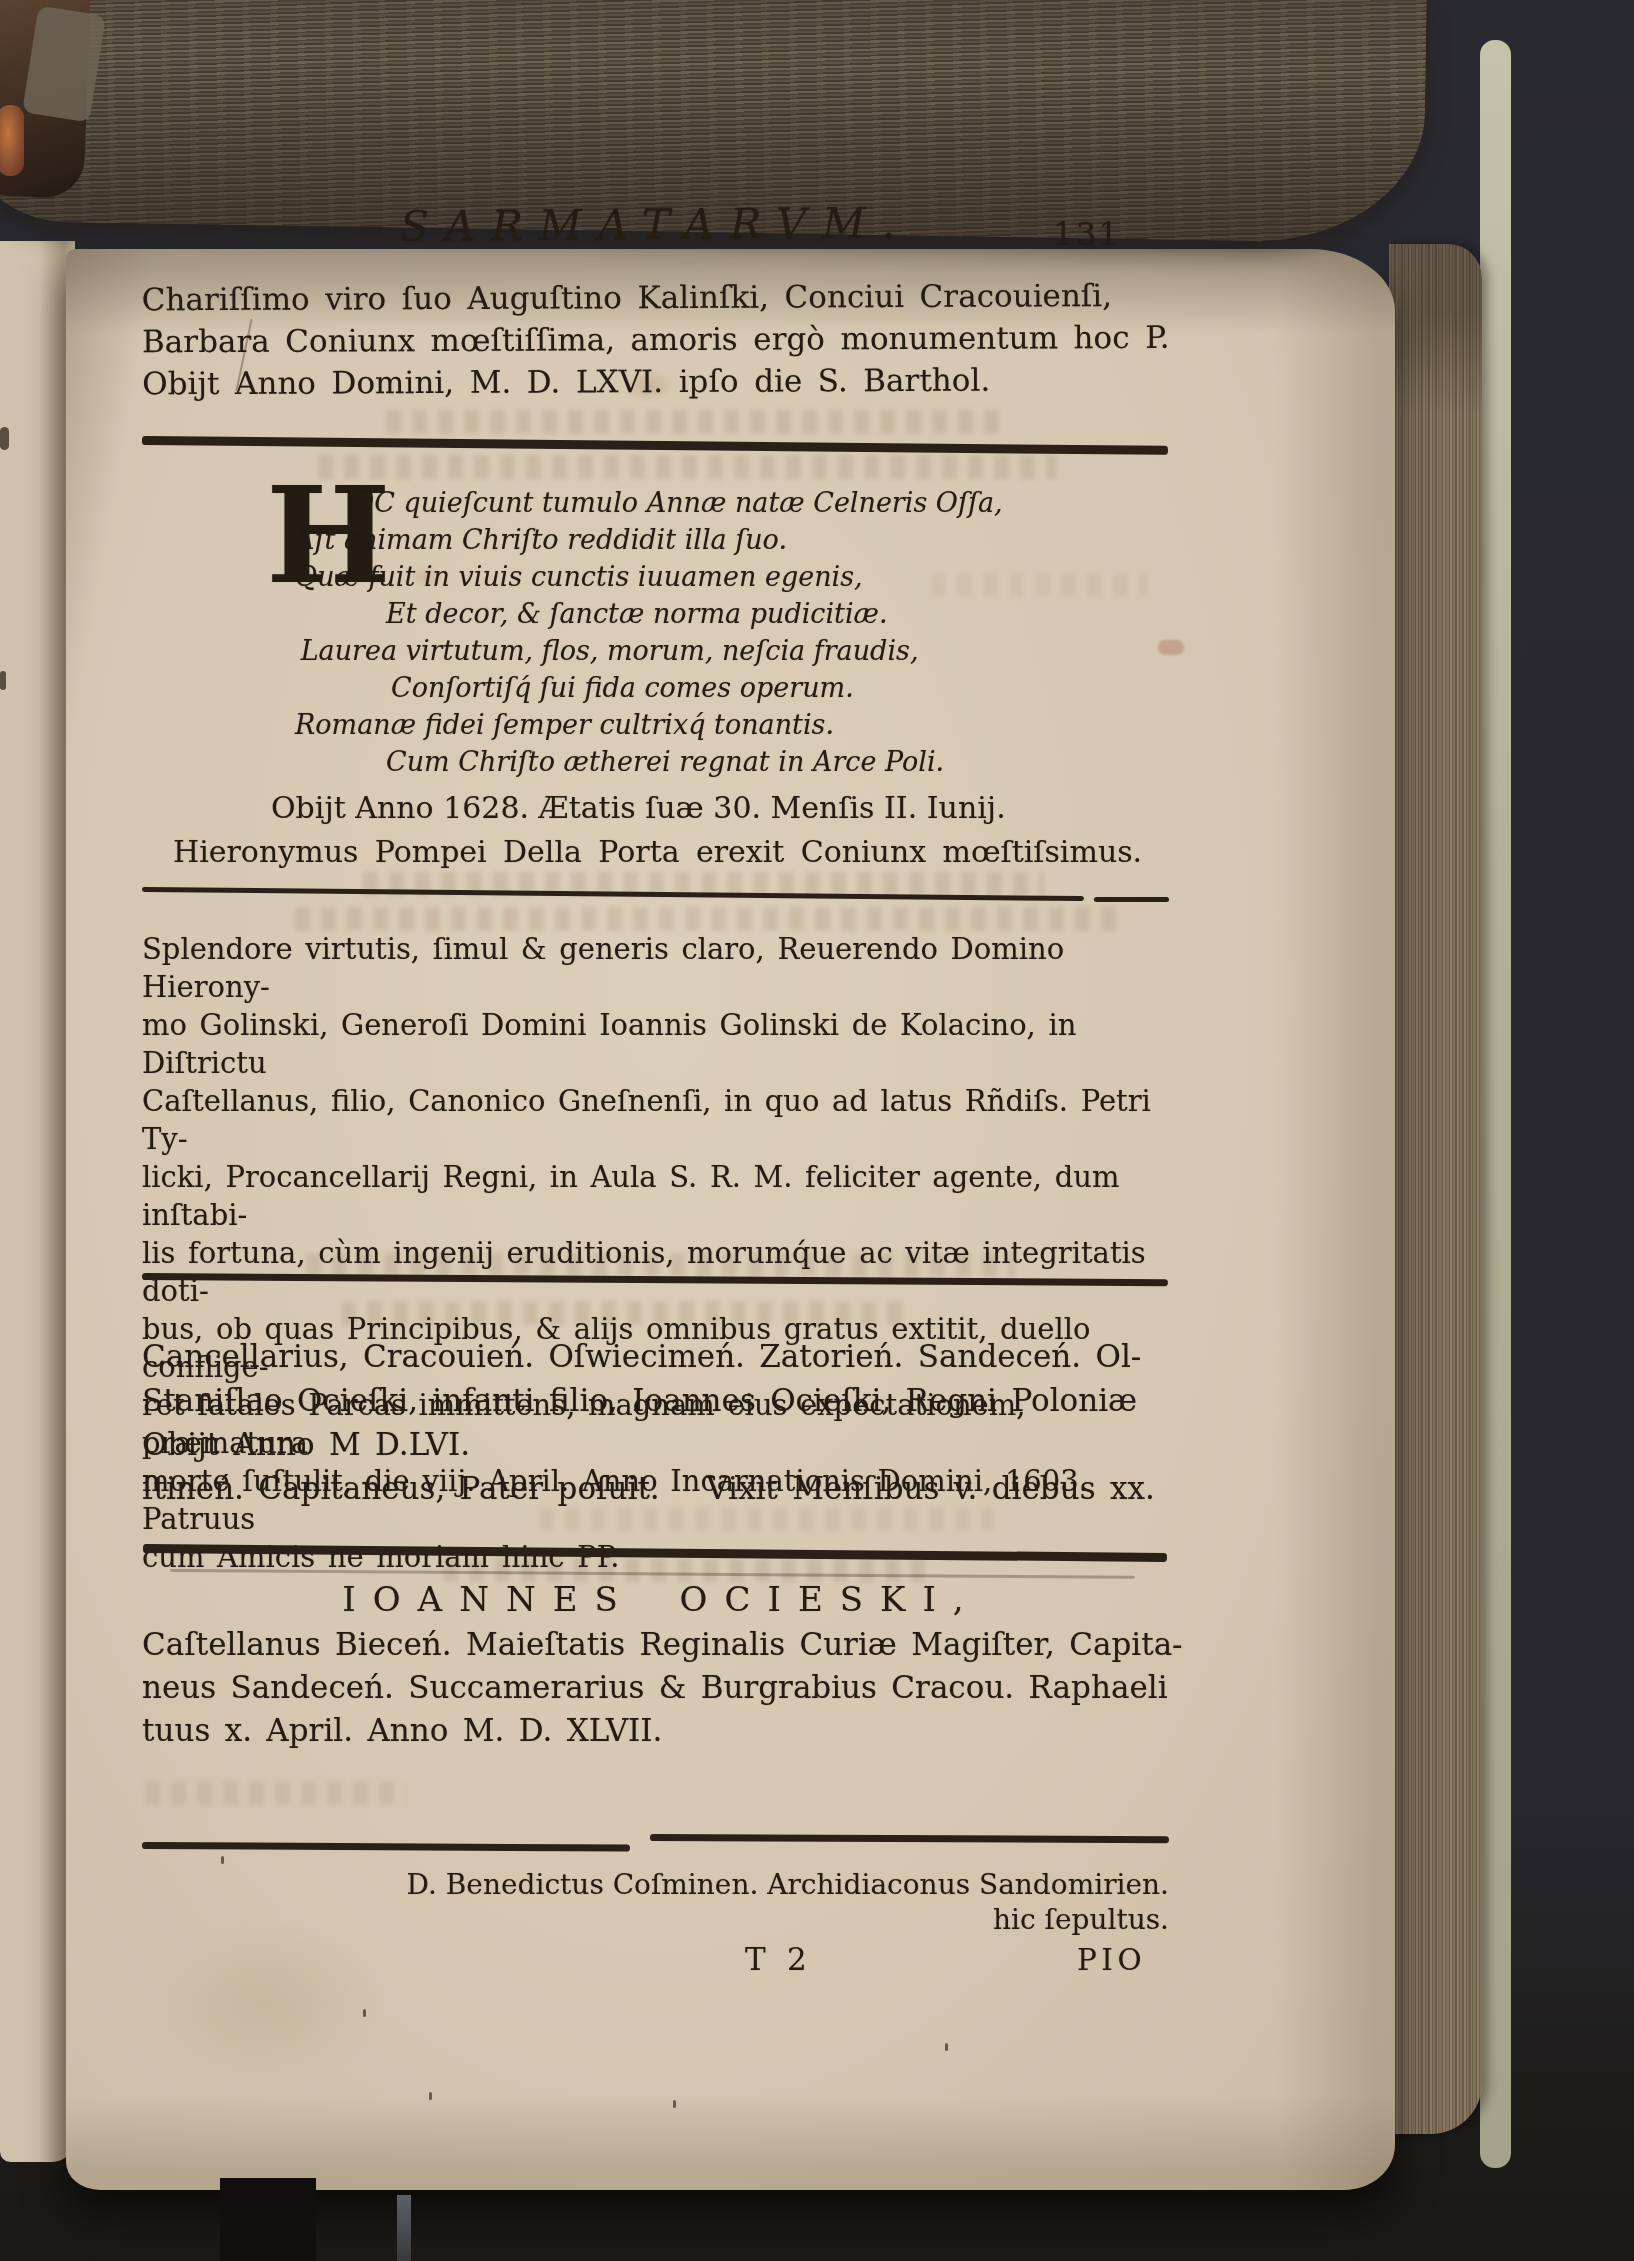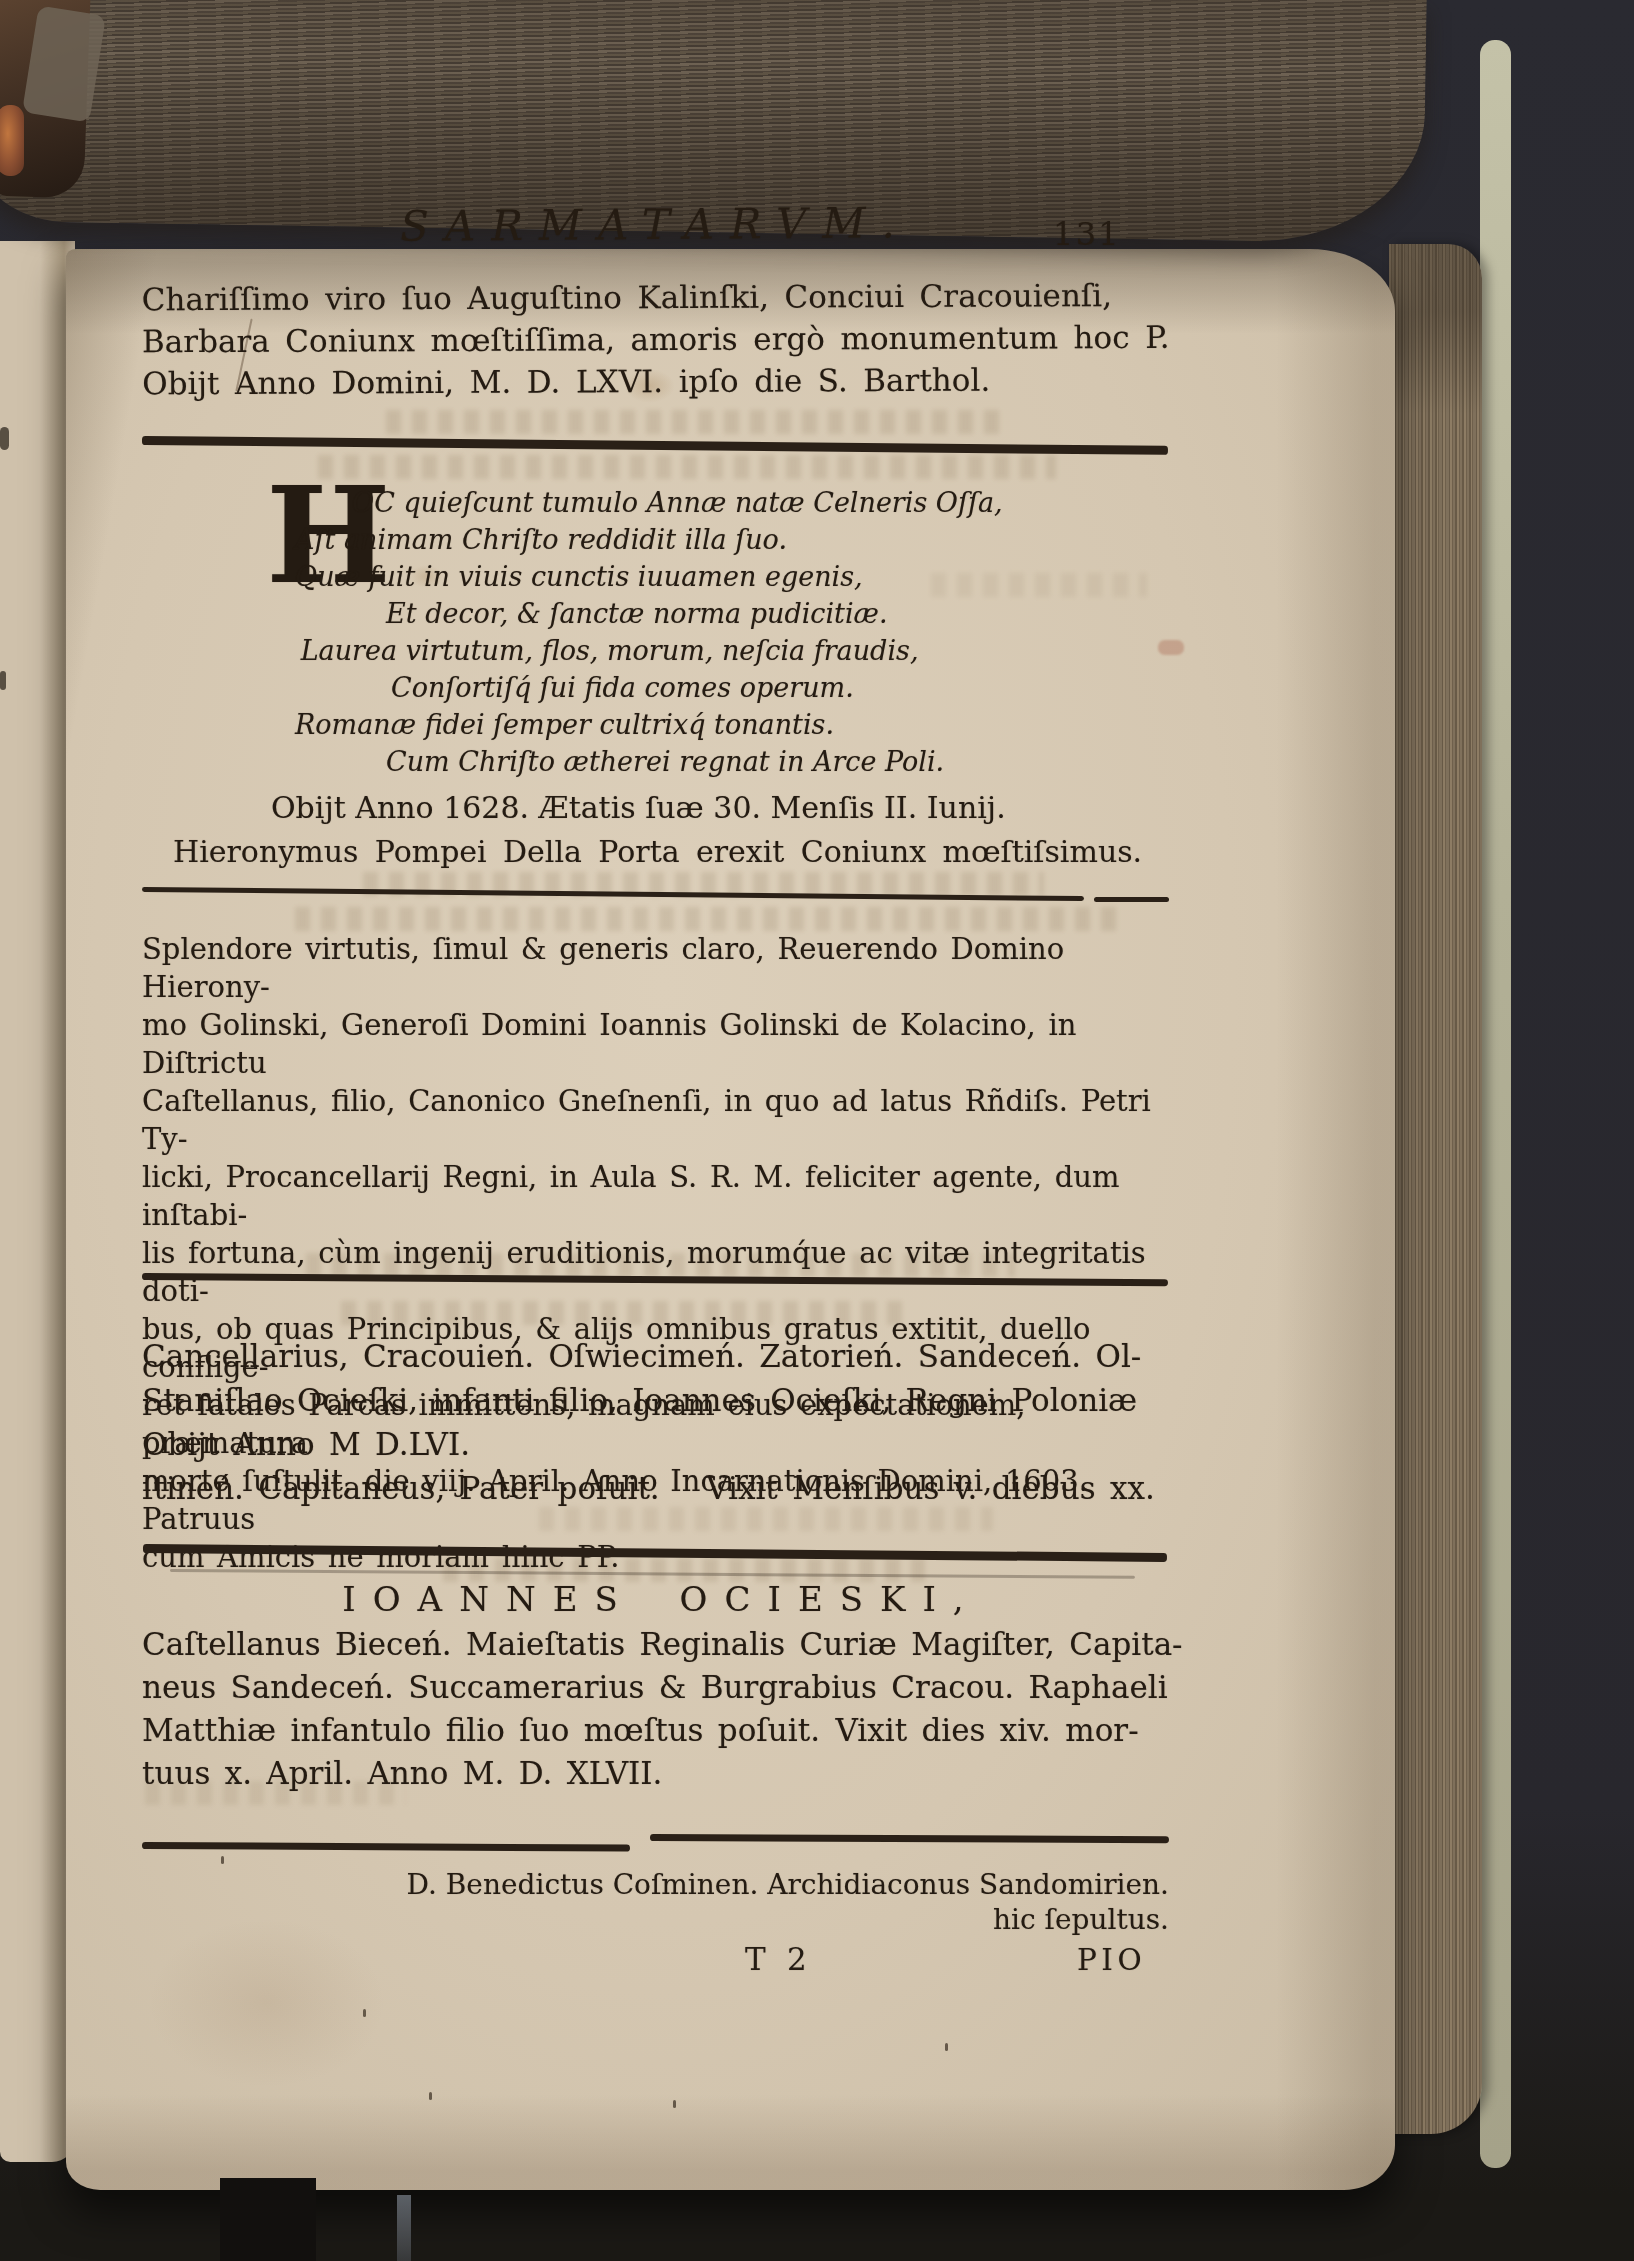--- a/index.html
+++ b/index.html
@@ -182,21 +182,20 @@
     </div>
 
     <div class="rule rule4"></div>
     <div class="rule rule4b"></div>
 
     <div class="ocieski-heading">IOANNES OCIESKI,</div>
 
     <div class="par par-ioannes">
       <div>Caſtellanus Bieceń. Maieſtatis Reginalis Curiæ Magiſter, Capita-</div>
       <div>neus Sandeceń. Succamerarius &amp; Burgrabius Cracou. Raphaeli</div>
-      <div>Matthiæ infantulo filio ſuo mœſtus poſuit. Vixit dies xiv. mor-</div>
       <div>tuus x. April. Anno M. D. XLVII.</div>
     </div>
 
     <div class="rule rule5a"></div>
     <div class="rule rule5b"></div>
 
     <div class="par par-benedictus">
       <div>D. Benedictus Coſminen. Archidiaconus Sandomirien.</div>
       <div>hic ſepultus.</div>
     </div>

